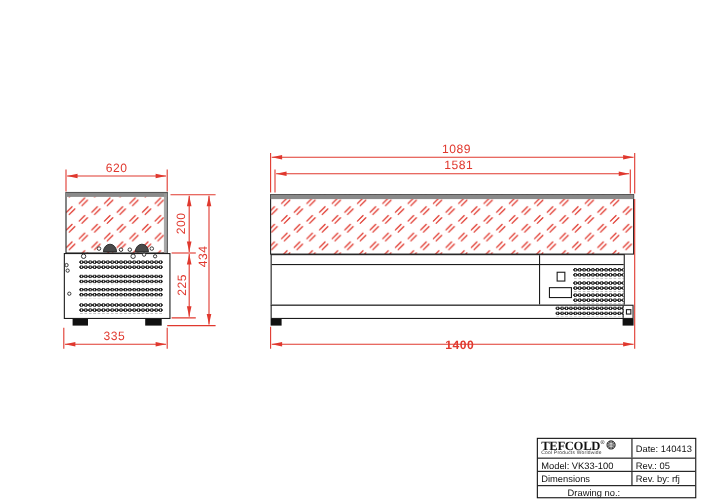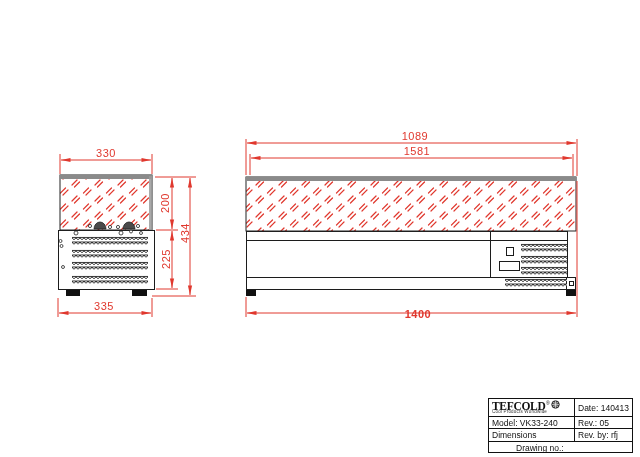--- a/index.html
+++ b/index.html
@@ -133,21 +133,21 @@
       <line x1="573" y1="154" x2="573" y2="176"></line>
       <line x1="247" y1="143" x2="576" y2="143" marker-start="url(#arr)" marker-end="url(#arr)"></line>
       <line x1="251" y1="158" x2="572" y2="158" marker-start="url(#arr)" marker-end="url(#arr)"></line>
 
       <line x1="577" y1="181" x2="577" y2="317"></line>
       <line x1="246" y1="297" x2="246" y2="317"></line>
       <line x1="247" y1="313" x2="576" y2="313" marker-start="url(#arr)" marker-end="url(#arr)"></line>
     </g>
   </svg>
 
-  <div class="dimtext" style="left:88px;top:147px;width:36px;">330</div>
+  <div class="dimtext" style="left:88px;top:147px;width:36px;">620</div>
   <div class="dimtext rot" style="left:150px;top:197px;width:30px;">200</div>
   <div class="dimtext rot" style="left:151px;top:253px;width:30px;">225</div>
   <div class="dimtext rot" style="left:170px;top:227px;width:30px;">434</div>
   <div class="dimtext" style="left:86px;top:300px;width:36px;">335</div>
   <div class="dimtext" style="left:390px;top:130px;width:50px;">1089</div>
   <div class="dimtext" style="left:392px;top:145px;width:50px;">1581</div>
   <div class="dimtext" style="left:393px;top:308px;width:50px;font-weight:bold;">1400</div>
 
   <div class="tblock">
     <div class="trow" style="height:17px;">
@@ -160,21 +160,21 @@
               <circle cx="5" cy="5" r="4.2" fill="#555" stroke="#111" stroke-width="0.8"></circle>
               <path d="M1,5 h8 M5,0.8 v8.4 M2,2.5 c2,1.5 4,1.5 6,0 M2,7.5 c2,-1.5 4,-1.5 6,0" stroke="#fff" stroke-width="0.6" fill="none"></path>
             </svg>
           </div>
           <div class="tagline">Cool Products Worldwide</div>
         </div>
       </div>
       <div class="tcell c2">Date: 140413</div>
     </div>
     <div class="trow r" style="height:12px;">
-      <div class="tcell c1">Model: VK33-240</div>
+      <div class="tcell c1">Model: VK33-100</div>
       <div class="tcell c2">Rev.: 05</div>
     </div>
     <div class="trow r" style="height:13px;">
       <div class="tcell c1">Dimensions</div>
       <div class="tcell c2">Rev. by: rfj</div>
     </div>
     <div class="trow r" style="height:12px;">
       <div class="tcell" style="width:100%;margin-left:24px;">Drawing no.:</div>
     </div>
   </div>

